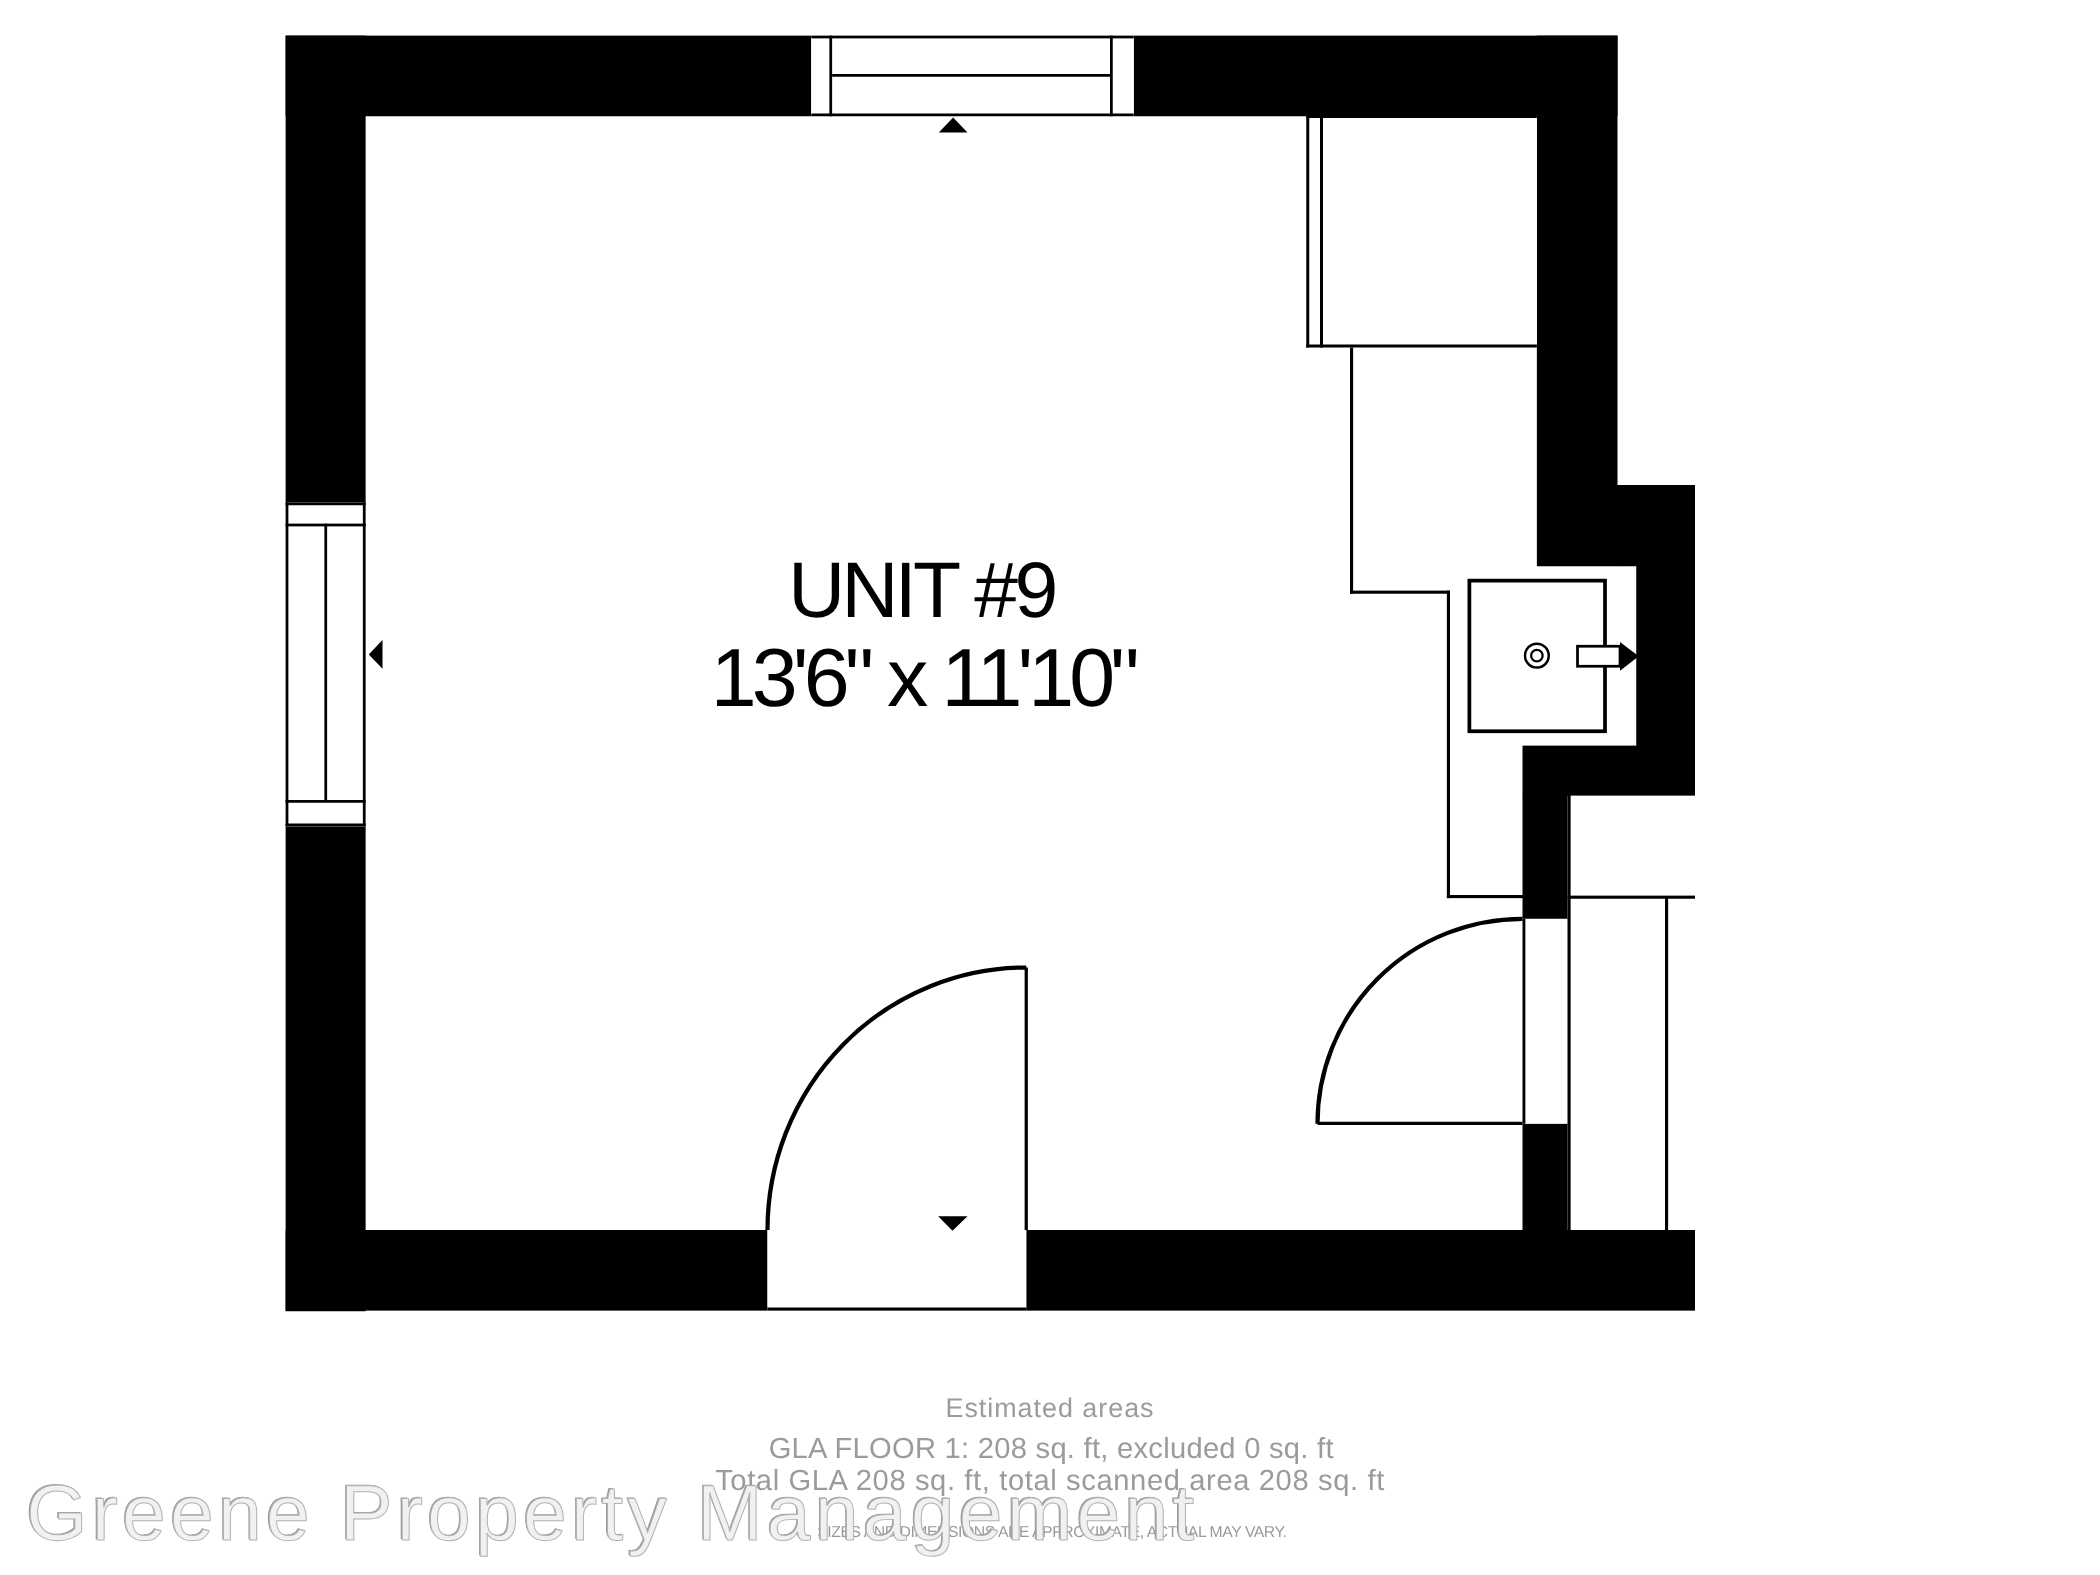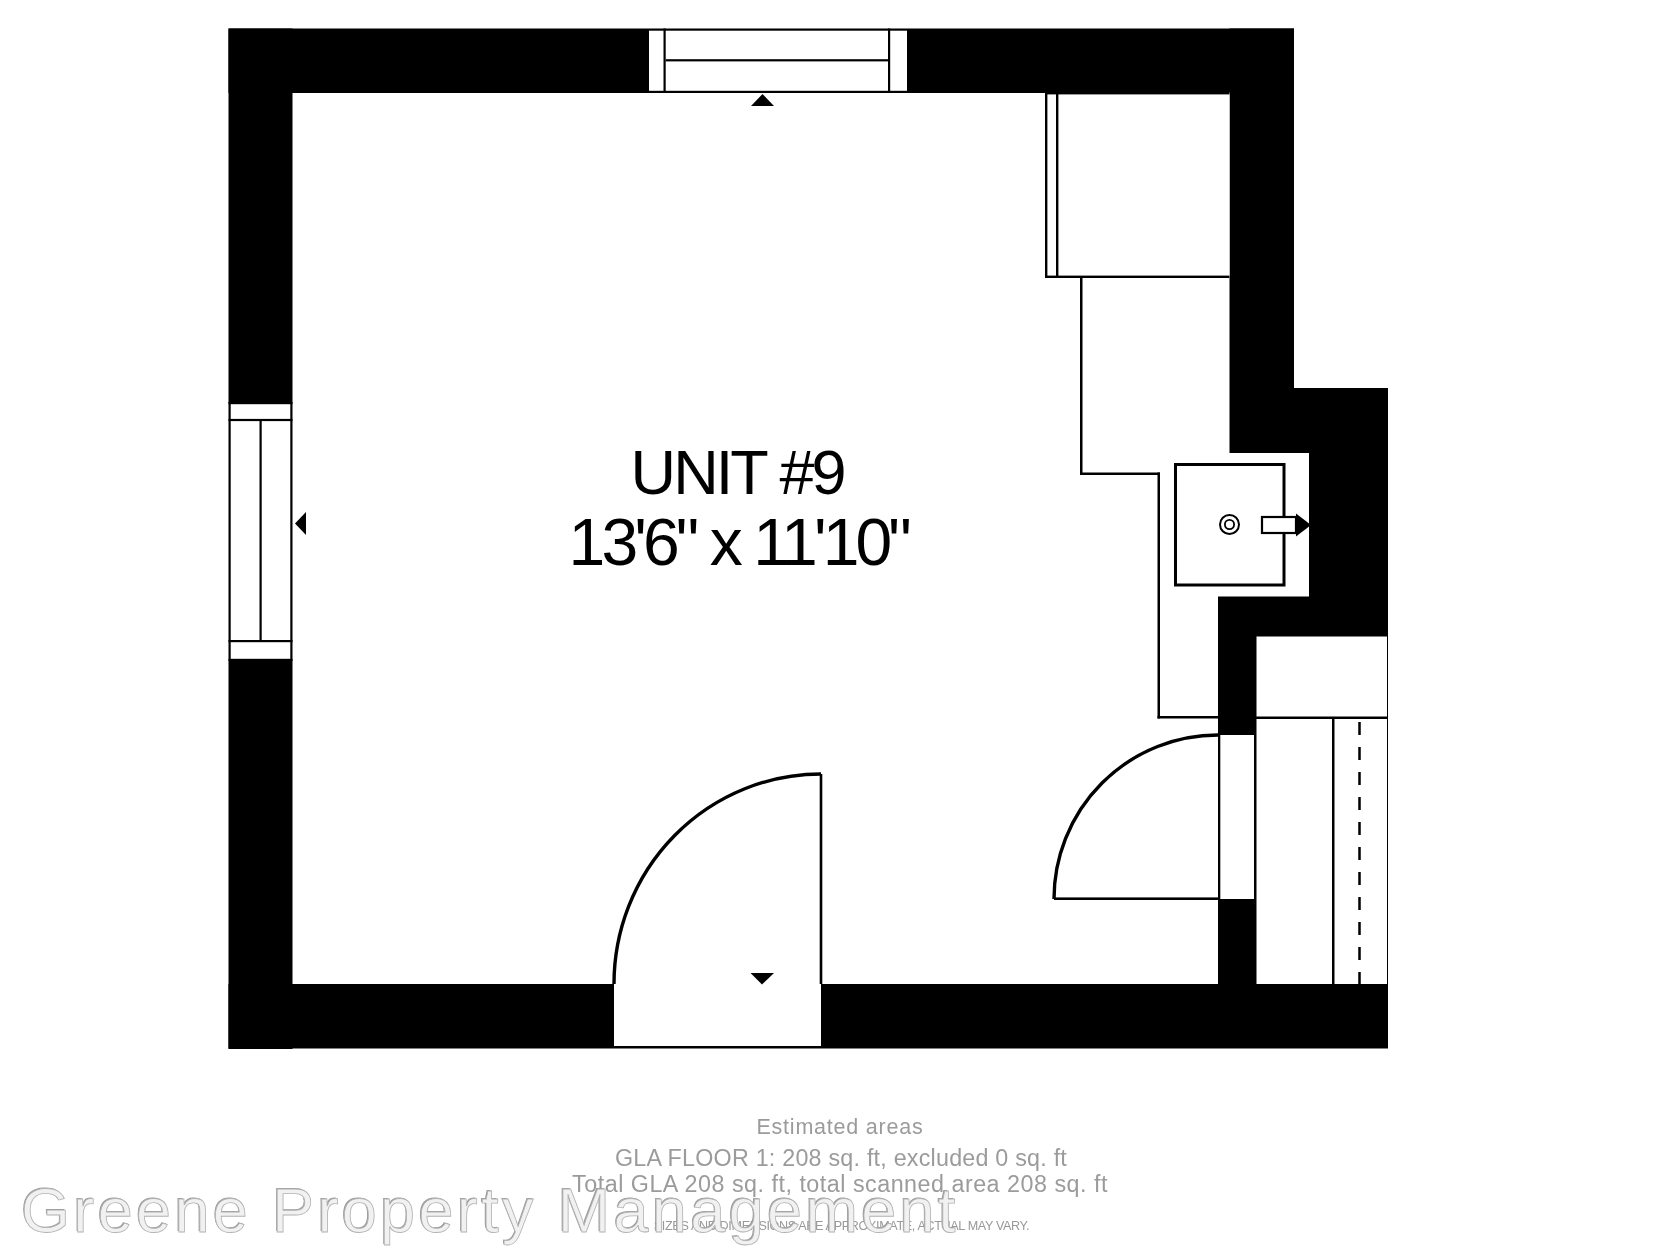--- a/index.html
+++ b/index.html
@@ -1,17 +1,17 @@
 <!DOCTYPE html>
 <html><head>
 <meta charset="utf-8">
 <style>
   html,body{margin:0;padding:0;background:#fff;}
   .page{position:relative;width:1356px;height:1260px;background:#a16207;overflow:hidden;
-        font-family:"Liberation Sans", sans-serif;padding-left:32px;}
+        font-family:"Liberation Sans", sans-serif;}
   svg{position:absolute;left:0;top:0;}
 </style>
 </head>
 <body>
 <div class="page">
 <svg width="1680" height="1260" viewBox="0 0 1680 1260">
 
   <rect x="0" y="0" width="1680" height="1260" fill="#ffffff"></rect>
 
   <rect x="292.5" y="93" width="937" height="891" fill="#ffffff"></rect>

